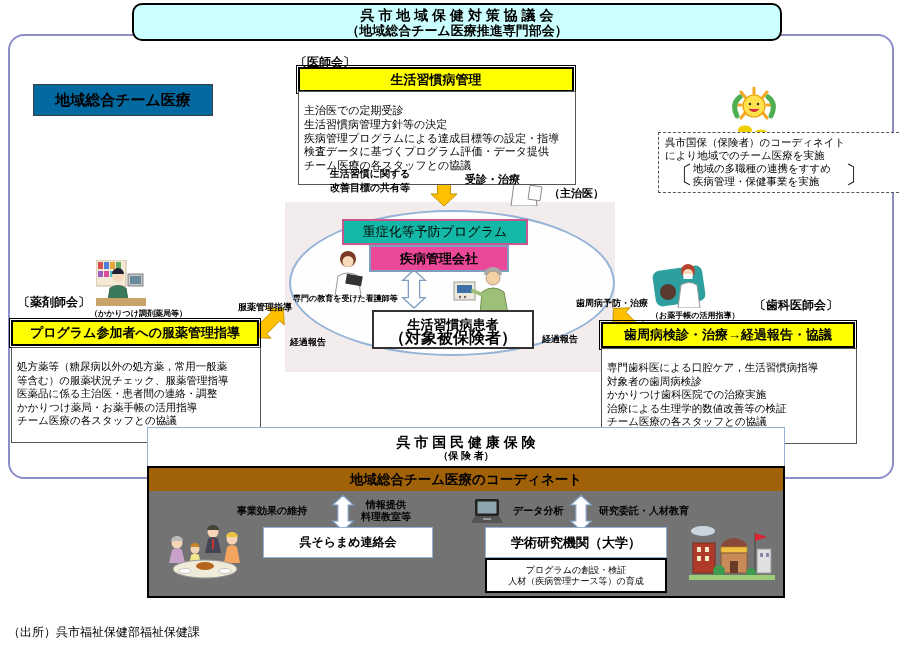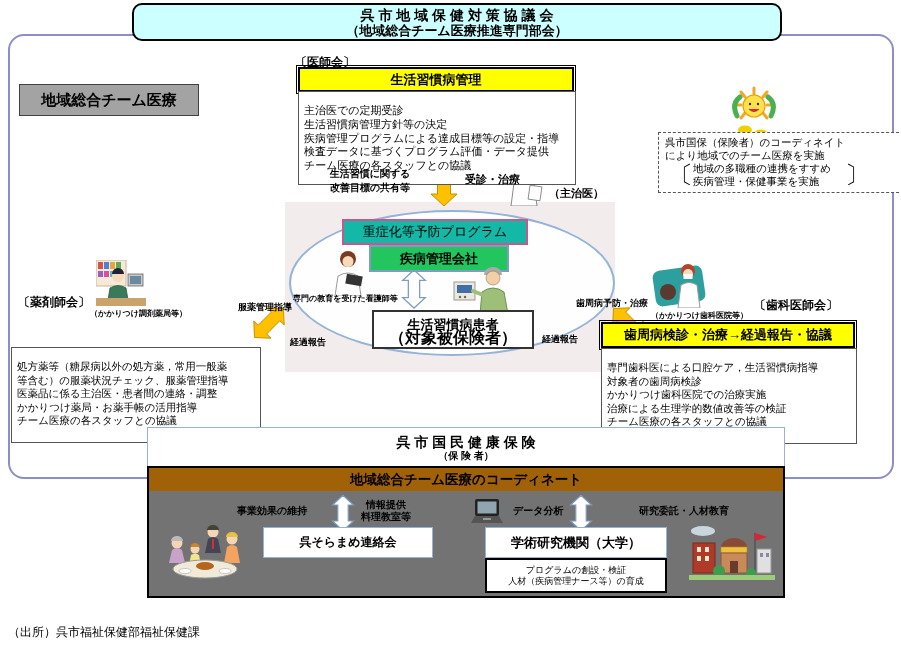--- a/index.html
+++ b/index.html
@@ -9,34 +9,34 @@
   .pre{white-space:pre-line;}
   .ctr{text-align:center;}
 
   .title-box{left:132px;top:3px;width:646px;height:34px;background:#CCFFFF;border:2px solid #000;
              border-radius:10px;display:flex;flex-direction:column;justify-content:center;z-index:6;}
   .title-l1{font-size:14px;font-weight:bold;text-align:center;line-height:16px;}
   .title-l2{font-size:13px;font-weight:bold;text-align:center;line-height:15px;}
 
   .main-frame{left:8px;top:34px;width:882px;height:441px;border:2px solid #8D8DC8;border-radius:16px;z-index:0;}
 
-  .team-box{left:19px;top:84px;width:178px;height:30px;background:#a3a3a3;border:1px solid #404040;
+  .team-box{left:33px;top:84px;width:178px;height:30px;background:#0369a1;border:1px solid #404040;
             display:flex;align-items:center;justify-content:center;font-size:15px;font-weight:bold;z-index:3;}
 
   .org-label{font-size:12px;font-weight:bold;z-index:4;}
   .yellow-hdr{background:#FFFF00;border:2px solid #000;outline:1px solid #000;outline-offset:1px;
               display:flex;align-items:center;justify-content:center;font-weight:bold;font-size:13px;z-index:4;}
   .body-box{background:#fff;border:1px solid #555;font-size:11px;line-height:13.8px;padding:12px 5px;z-index:4;}
 
   .patch{left:285px;top:202px;width:330px;height:170px;background:#F2ECEC;z-index:0;}
   .ellipse{left:289px;top:210px;width:322px;height:142px;border:2px solid #95B3D7;border-radius:50%;
            background:#FEFEFE;z-index:1;}
   .program-box{left:342px;top:219px;width:182px;height:22px;background:#14b8a6;border:2px solid #C9578F;
                display:flex;align-items:center;justify-content:center;font-size:13px;font-weight:normal;z-index:3;}
-  .company-box{left:369px;top:245px;width:136px;height:23px;background:#22c55e;border:2px solid #7F9DBF;
+  .company-box{left:369px;top:245px;width:136px;height:23px;background:#ec4899;border:2px solid #7F9DBF;
                display:flex;align-items:center;justify-content:center;font-size:13px;font-weight:bold;z-index:3;}
   .patient-box{left:372px;top:310px;width:158px;height:35px;background:#fff;border:2px solid #333;
                display:flex;flex-direction:column;align-items:center;justify-content:center;z-index:3;}
   .tiny{font-size:8px;font-weight:bold;z-index:4;}
   .small-lbl{font-size:9px;font-weight:bold;z-index:4;}
 
   .note-box{left:658px;top:132px;width:234px;height:56px;border:1.5px dashed #555;font-size:10.5px;
             line-height:13px;padding:3px 4px 0 6px;z-index:3;background:#fff;}
   .bracket-row{display:flex;align-items:center;margin-left:4px;}
   .bracket{font-size:24px;font-weight:normal;line-height:24px;}
@@ -203,38 +203,39 @@
       <rect x="32" y="14" width="15" height="12" fill="#C8C8C8" stroke="#666" stroke-width="0.8"></rect>
       <rect x="34" y="16" width="11" height="8" fill="#6A8AA0"></rect>
       <circle cx="22" cy="16" r="6" fill="#F7D9BC"></circle>
       <path d="M16,14 a6,6 0 0 1 12,0 z" fill="#223"></path>
       <path d="M12,40 L14,28 Q22,23 30,28 L32,40 Z" fill="#3A7A5A" stroke="#2A5A42" stroke-width="0.8"></path>
       <rect x="0" y="38" width="50" height="8" fill="#C9A36A"></rect>
     </svg>
   </div>
   <div class="abs org-label" style="left:18px;top:294px;">〔薬剤師会〕</div>
   <div class="abs tiny" style="left:90px;top:308px;">（かかりつけ調剤薬局等）</div>
+  <div class="abs yellow-hdr" style="left:11px;top:320px;width:244px;height:22px;">プログラム参加者への服薬管理指導</div>
   <div class="abs body-box pre" style="left:11px;top:347px;width:238px;height:70px;font-size:10.5px;line-height:13.5px;">処方薬等（糖尿病以外の処方薬，常用一般薬
 等含む）の服薬状況チェック、服薬管理指導
 医薬品に係る主治医・患者間の連絡・調整
 かかりつけ薬局・お薬手帳の活用指導
 チーム医療の各スタッフとの協議</div>
 
   <div class="abs" style="left:652px;top:260px;z-index:3;">
     <svg width="60" height="48" viewBox="0 0 60 48">
       <rect x="2" y="8" width="50" height="36" rx="7" fill="#2E9F9F" transform="rotate(-8 27 26)"></rect>
       <circle cx="16" cy="32" r="8" fill="#5A3A2E"></circle>
       <circle cx="36" cy="11" r="7" fill="#B5432E"></circle>
       <circle cx="36" cy="14" r="5" fill="#F7D9BC"></circle>
       <rect x="31.5" y="14" width="9" height="5" fill="#fff"></rect>
       <path d="M26,48 L29,25 Q37,20 45,25 L48,48 Z" fill="#fff" stroke="#999" stroke-width="1"></path>
     </svg>
   </div>
   <div class="abs org-label" style="left:754px;top:297px;">〔歯科医師会〕</div>
-  <div class="abs tiny" style="left:651px;top:310px;">（かかりつけ歯科医院等）</div>
+  <div class="abs tiny" style="left:651px;top:310px;">（お薬手帳の活用指導）</div>
   <div class="abs yellow-hdr" style="left:601px;top:322px;width:250px;height:22px;">歯周病検診・治療→経過報告・協議</div>
   <div class="abs body-box pre" style="left:601px;top:348px;width:244px;height:70px;font-size:10.5px;line-height:13.5px;">専門歯科医による口腔ケア，生活習慣病指導
 対象者の歯周病検診
 かかりつけ歯科医院での治療実施
 治療による生理学的数値改善等の検証
 チーム医療の各スタッフとの協議</div>
 
   <div class="abs bottom-wrap">
     <div class="ins-title">
       <div class="ins-l1">呉 市 国 民 健 康 保 険</div>
@@ -259,21 +260,21 @@
           <polygon points="4,26 36,26 32,19 8,19" fill="#555"></polygon>
           <rect x="16" y="21" width="8" height="2" fill="#999"></rect>
         </svg>
       </div>
       <div class="abs lbl10" style="left:364px;top:14px;">データ分析</div>
       <div class="abs" style="left:420px;top:3px;">
         <svg width="24" height="38" viewBox="0 0 30 46">
             <polygon points="15,1 28,13 21.5,13 21.5,33 28,33 15,45 2,33 8.5,33 8.5,13 2,13" fill="#fff" stroke="#7F9DBF" stroke-width="1.5"></polygon>
           </svg>
       </div>
-      <div class="abs lbl10" style="left:450px;top:14px;margin-left:40px;">研究委託・人材教育</div>
+      <div class="abs lbl10" style="left:450px;top:14px;">研究委託・人材教育</div>
 
       <div class="abs" style="left:12px;top:28px;">
         <svg width="88" height="62" viewBox="0 0 88 62">
           <circle cx="16" cy="24" r="5.5" fill="#F5D5B5"></circle>
             <path d="M10,22 a6,5 0 0 1 12,0 z" fill="#BBB"></path>
           <path d="M8,44 L11,31 Q16,27 21,31 L24,44 Z" fill="#C8A2C8"></path>
           <circle cx="34" cy="30" r="4.5" fill="#F5D5B5"></circle>
             <path d="M29.5,28 a4.5,4 0 0 1 9,0 z" fill="#C9862A"></path>
           <path d="M28,46 L30,36 Q34,33 38,36 L40,46 Z" fill="#F0E68C"></path>
           <circle cx="52" cy="13" r="5.5" fill="#F5D5B5"></circle>

